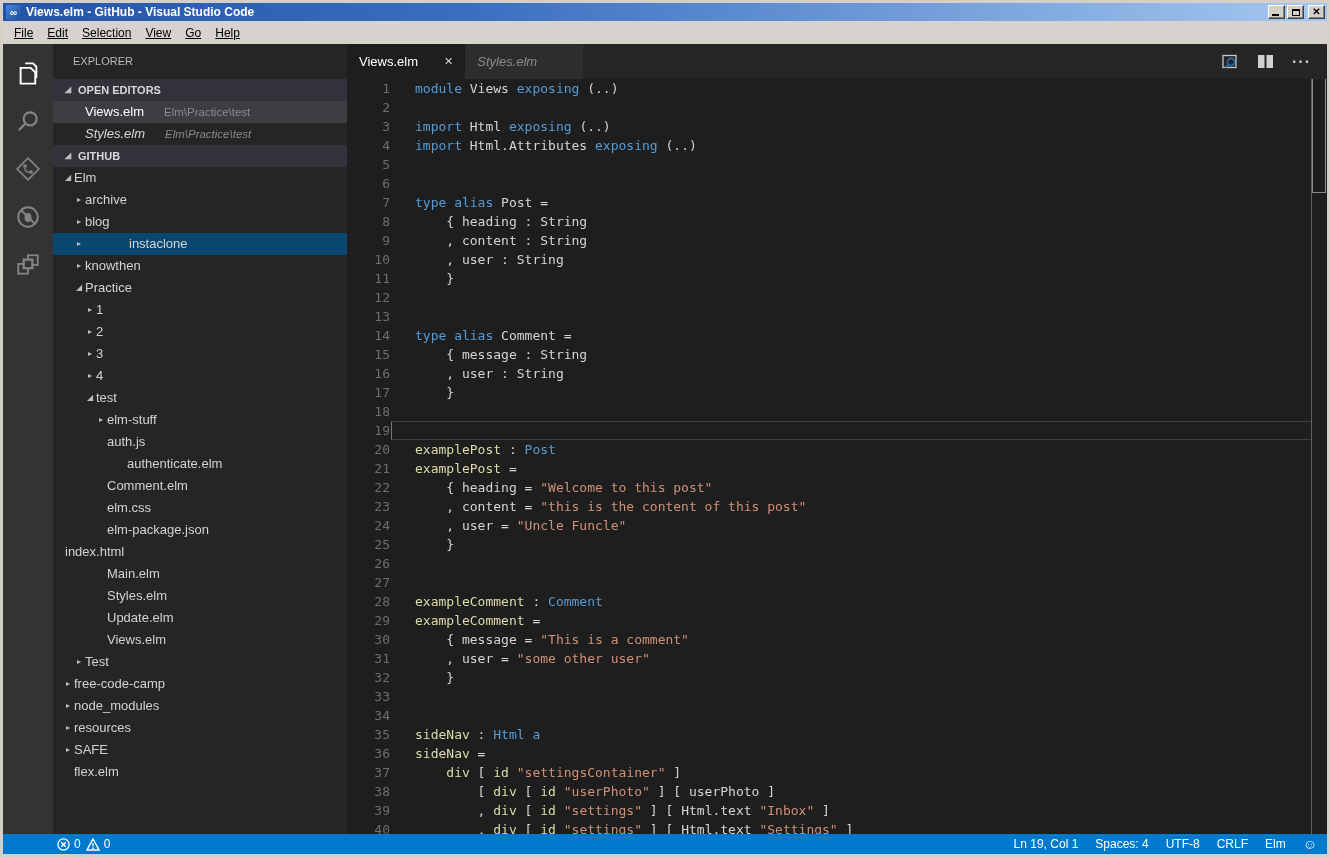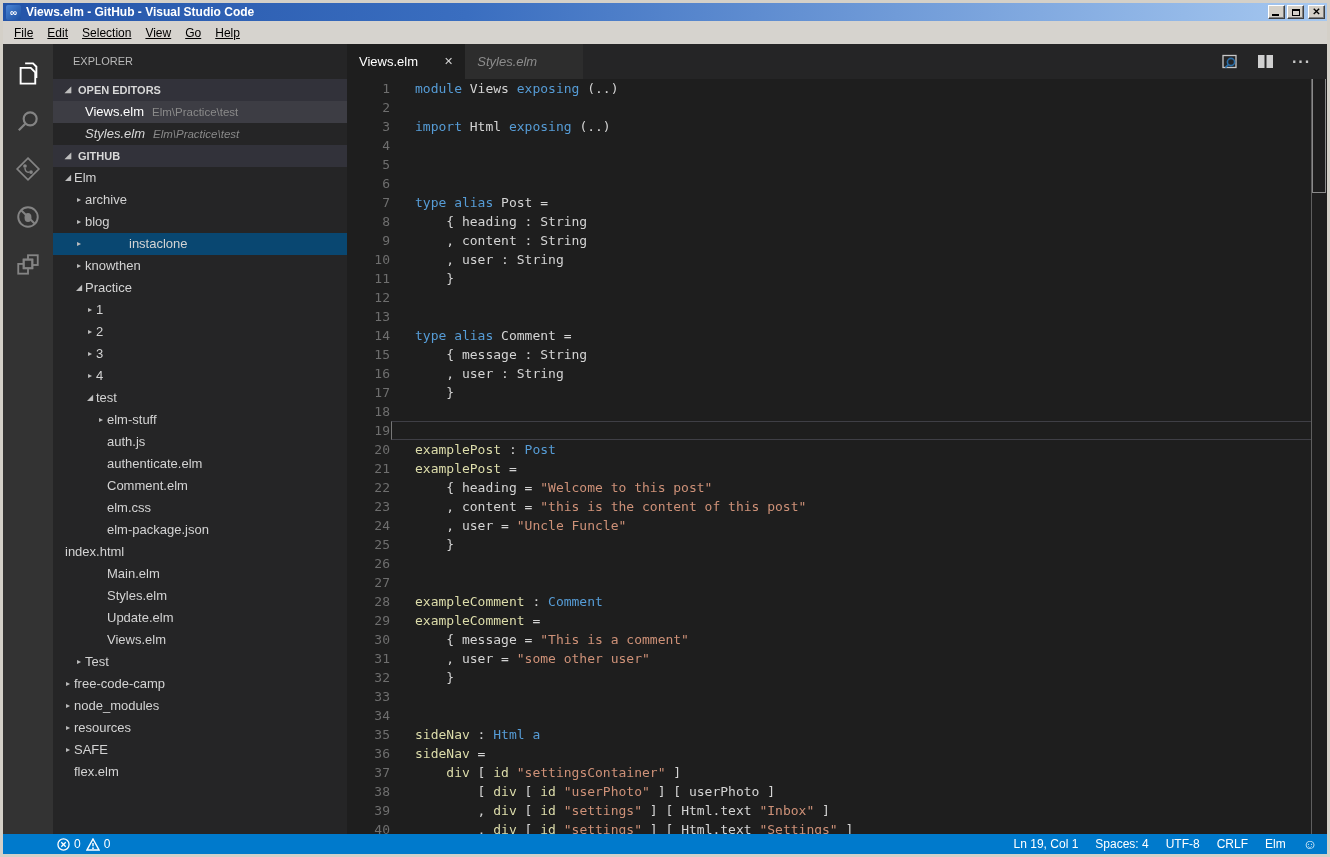--- a/index.html
+++ b/index.html
@@ -34,21 +34,21 @@
 
   
   .sidebar{width:294px;flex:none;background:#252526;color:#cccccc;display:flex;flex-direction:column;font-size:13px;}
   .sidebar-title{height:35px;line-height:35px;padding-left:20px;font-size:11px;color:#b8b8b8;flex:none;}
   .section-header{height:22px;line-height:22px;background:#32323a;font-size:11px;font-weight:bold;color:#d8d8d8;
                   display:flex;align-items:center;flex:none;}
   .section-header .twistie{margin-left:9px;margin-right:4px;}
   .twistie{font-size:8px;color:#bdbdbd;width:12px;flex:none;display:inline-block;text-align:center;font-style:normal;}
   .row{height:22px;line-height:22px;display:flex;align-items:center;white-space:nowrap;cursor:default;}
   .row .fname{color:#d8d8d8;}
-  .row .fpath{color:#8a8a8a;font-size:11.5px;margin-left:8px;}
+  .row .fpath{color:#8a8a8a;font-size:11.5px;margin-left:20px;}
   .row.sel-inactive{background:#3d3d44;}
   .row.sel-inactive .fname{color:#ffffff;}
   .row.preview .fname,.row.preview .fpath{font-style:italic;}
   .row.sel-focus{background:#094771;}
   .row.sel-focus .fname{color:#ffffff;margin-left:44px;}
   .openeditors .row{padding-left:32px;}
   .tree .row .fname{color:#d3d3d3;}
 
   
   .editor{flex:1;display:flex;flex-direction:column;min-width:0;position:relative;background:#1e1e1e;}
@@ -220,21 +220,21 @@
             <span class="fname">test</span>
           </div>
           <div class="row" style="padding-left: 42px;">
             <span class="twistie">▸</span>
             <span class="fname">elm-stuff</span>
           </div>
           <div class="row" style="padding-left: 42px;">
             <span class="twistie"></span>
             <span class="fname">auth.js</span>
           </div>
-          <div class="row" style="padding-left: 42px;">
+          <div class="row" style="padding-left: 62px;">
             <span class="twistie"></span>
             <span class="fname">authenticate.elm</span>
           </div>
           <div class="row" style="padding-left: 42px;">
             <span class="twistie"></span>
             <span class="fname">Comment.elm</span>
           </div>
           <div class="row" style="padding-left: 42px;">
             <span class="twistie"></span>
             <span class="fname">elm.css</span>
@@ -316,21 +316,21 @@
               </svg>
           </span>
           <span class="dots">···</span>
         </div>
       </div>
       <div class="code-wrap">
         <div class="codelines">
             <div class="line"><span class="gutter">1</span><span class="ltext"><span class="tok-kw">module</span><span class="tok-t"> Views </span><span class="tok-kw">exposing</span><span class="tok-t"> (..)</span></span></div>
             <div class="line"><span class="gutter">2</span><span class="ltext"></span></div>
             <div class="line"><span class="gutter">3</span><span class="ltext"><span class="tok-kw">import</span><span class="tok-t"> Html </span><span class="tok-kw">exposing</span><span class="tok-t"> (..)</span></span></div>
-            <div class="line"><span class="gutter">4</span></div>
+            <div class="line"><span class="gutter">4</span><span class="ltext"><span class="tok-kw">import</span><span class="tok-t"> Html.Attributes </span><span class="tok-kw">exposing</span><span class="tok-t"> (..)</span></span></div>
             <div class="line"><span class="gutter">5</span><span class="ltext"></span></div>
             <div class="line"><span class="gutter">6</span><span class="ltext"></span></div>
             <div class="line"><span class="gutter">7</span><span class="ltext"><span class="tok-kw">type</span><span class="tok-t"> </span><span class="tok-kw">alias</span><span class="tok-t"> Post =</span></span></div>
             <div class="line"><span class="gutter">8</span><span class="ltext"><span class="tok-t">    { heading : String</span></span></div>
             <div class="line"><span class="gutter">9</span><span class="ltext"><span class="tok-t">    , content : String</span></span></div>
             <div class="line"><span class="gutter">10</span><span class="ltext"><span class="tok-t">    , user : String</span></span></div>
             <div class="line"><span class="gutter">11</span><span class="ltext"><span class="tok-t">    }</span></span></div>
             <div class="line"><span class="gutter">12</span><span class="ltext"></span></div>
             <div class="line"><span class="gutter">13</span><span class="ltext"></span></div>
             <div class="line"><span class="gutter">14</span><span class="ltext"><span class="tok-kw">type</span><span class="tok-t"> </span><span class="tok-kw">alias</span><span class="tok-t"> Comment =</span></span></div>

